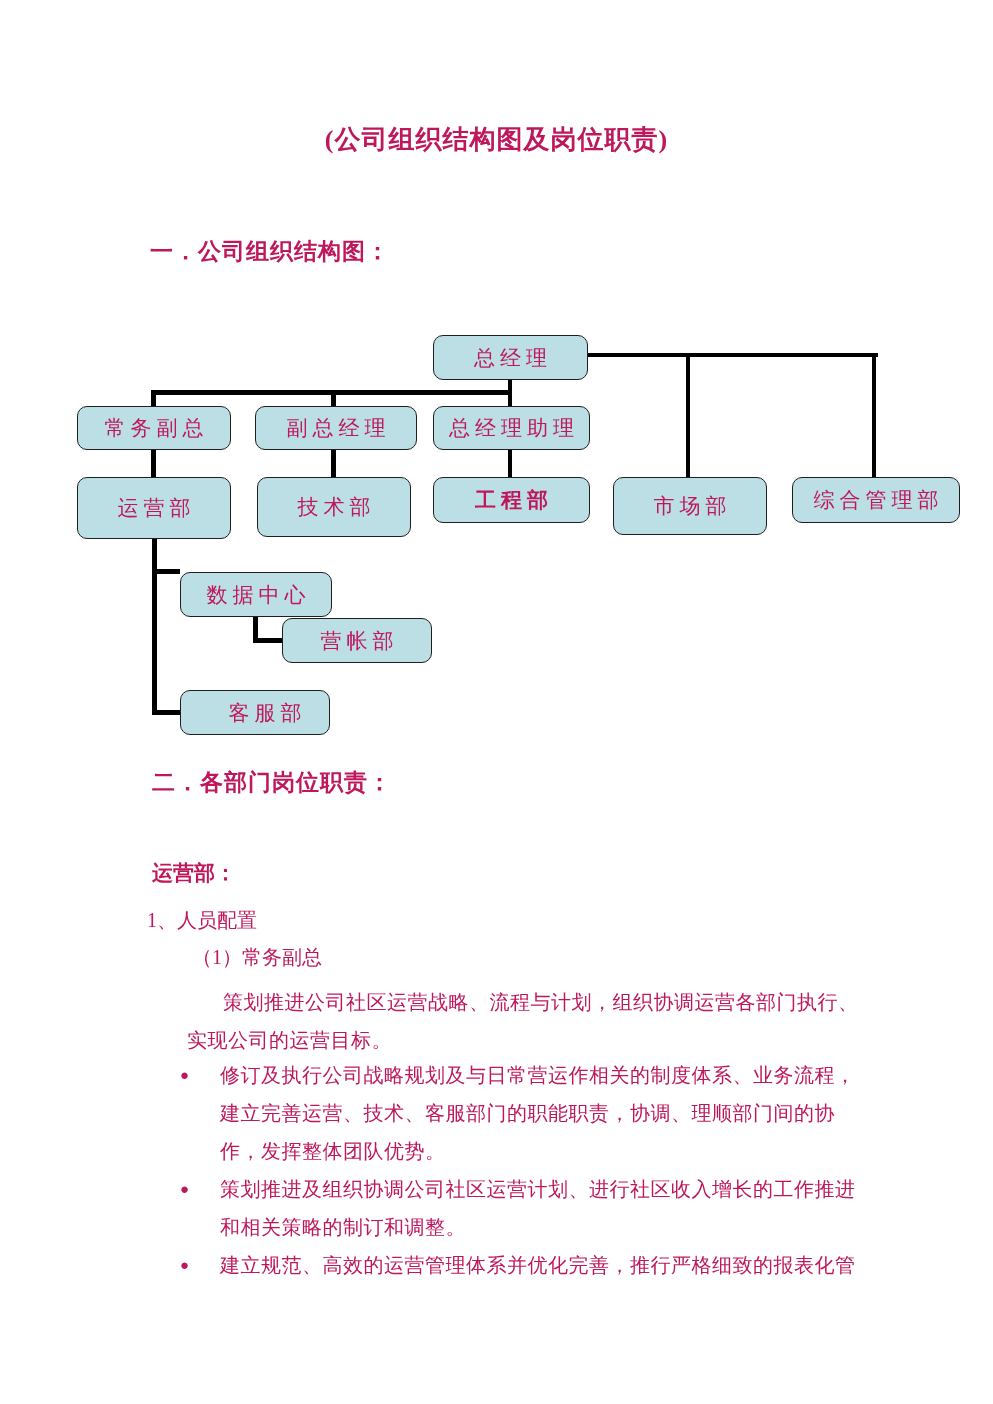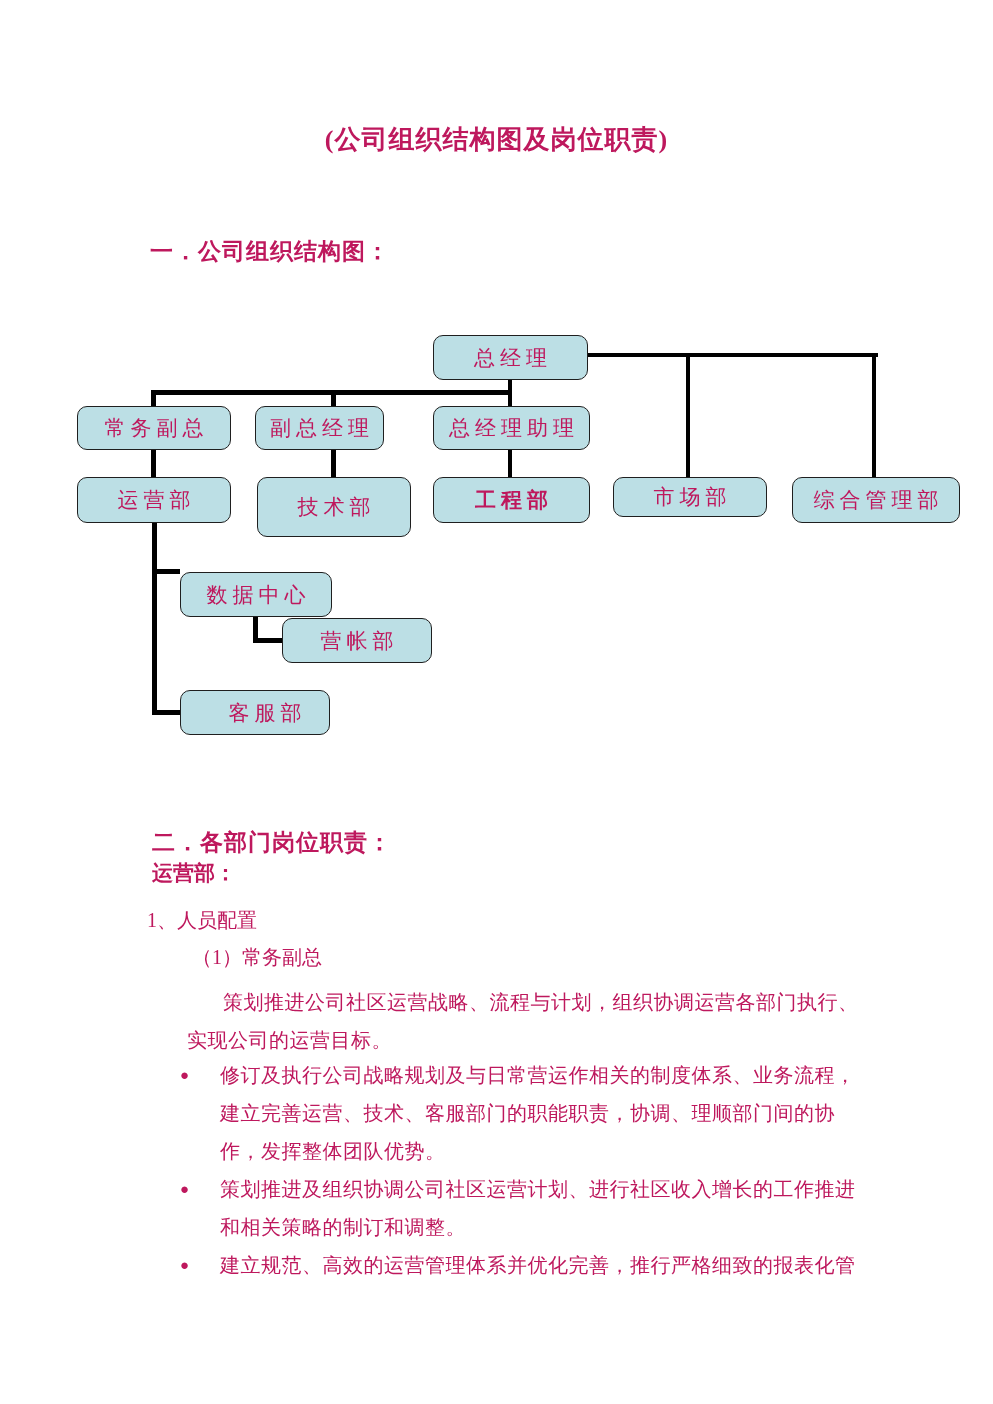--- a/index.html
+++ b/index.html
@@ -16,21 +16,21 @@
   
   .abs { position: absolute; }
   .doc-title {
     top: 122px; left: 0; width: 993px;
     text-align: center;
     font-size: 26px; font-weight: bold;
     letter-spacing: 1px;
   }
   .h-big { font-size: 23px; font-weight: bold; letter-spacing: 1px; }
   .h1 { top: 236px; left: 150px; }
-  .h2 { top: 827px; left: 152px; }
+  .h2 { top: 767px; left: 152px; }
   .dept-heading { top: 859px; left: 152px; font-size: 21px; font-weight: bold; }
   .item-heading { top: 907px; left: 147px; font-size: 20px; }
   .sub-heading  { top: 944px; left: 192px; font-size: 20px; }
 
   .body-text { font-size: 20px; line-height: 38px; letter-spacing: 0.5px; }
   .intro {
     top: 983px; left: 187px; width: 675px;
     text-indent: 36px;
   }
   .bullets { top: 1056px; left: 180px; width: 690px; }
@@ -77,26 +77,26 @@
     <div class="cline" style="left:331px; top:450px; width:5px; height:27px;"></div>
     <div class="cline" style="left:508px; top:450px; width:4px; height:27px;"></div>
     <div class="cline" style="left:152px; top:523px; width:5px; height:192px;"></div>
     <div class="cline" style="left:152px; top:569px; width:28px; height:5px;"></div>
     <div class="cline" style="left:253px; top:593px; width:5px; height:50px;"></div>
     <div class="cline" style="left:253px; top:638px; width:29px; height:5px;"></div>
     <div class="cline" style="left:152px; top:710px; width:28px; height:5px;"></div>
 
     <div class="node" style="left:433px; top:335px; width:155px; height:45px;">总经理</div>
     <div class="node" style="left:77px;  top:406px; width:154px; height:44px;">常务副总</div>
-    <div class="node" style="left:255px; top:406px; width:129px; height:44px;">副总经理</div>
+    <div class="node" style="left:255px; top:406px; width:162px; height:44px;">副总经理</div>
     <div class="node" style="left:433px; top:406px; width:157px; height:44px;">总经理助理</div>
-    <div class="node" style="left:77px;  top:477px; width:154px; height:46px;">运营部</div>
+    <div class="node" style="left:77px;  top:477px; width:154px; height:62px;">运营部</div>
     <div class="node" style="left:257px; top:477px; width:154px; height:60px;">技术部</div>
     <div class="node" style="left:433px; top:477px; width:157px; height:46px;font-weight:bold;">工程部</div>
-    <div class="node" style="left:613px; top:477px; width:154px; height:40px;font-family:Liberation Mono, monospace;">市场部</div>
+    <div class="node" style="left:613px; top:477px; width:154px; height:58px;font-family:Liberation Mono, monospace;">市场部</div>
     <div class="node" style="left:792px; top:477px; width:168px; height:46px;">综合管理部</div>
     <div class="node" style="left:180px; top:572px; width:152px; height:45px;">数据中心</div>
     <div class="node" style="left:282px; top:618px; width:150px; height:45px;">营帐部</div>
     <div class="node" style="left:180px; top:690px; width:150px; height:45px;padding-left:20px;">客服部</div>
   </div>
 
   <div class="abs h-big h2">二．各部门岗位职责：</div>
 
   <div class="abs dept-heading">运营部：</div>
 

